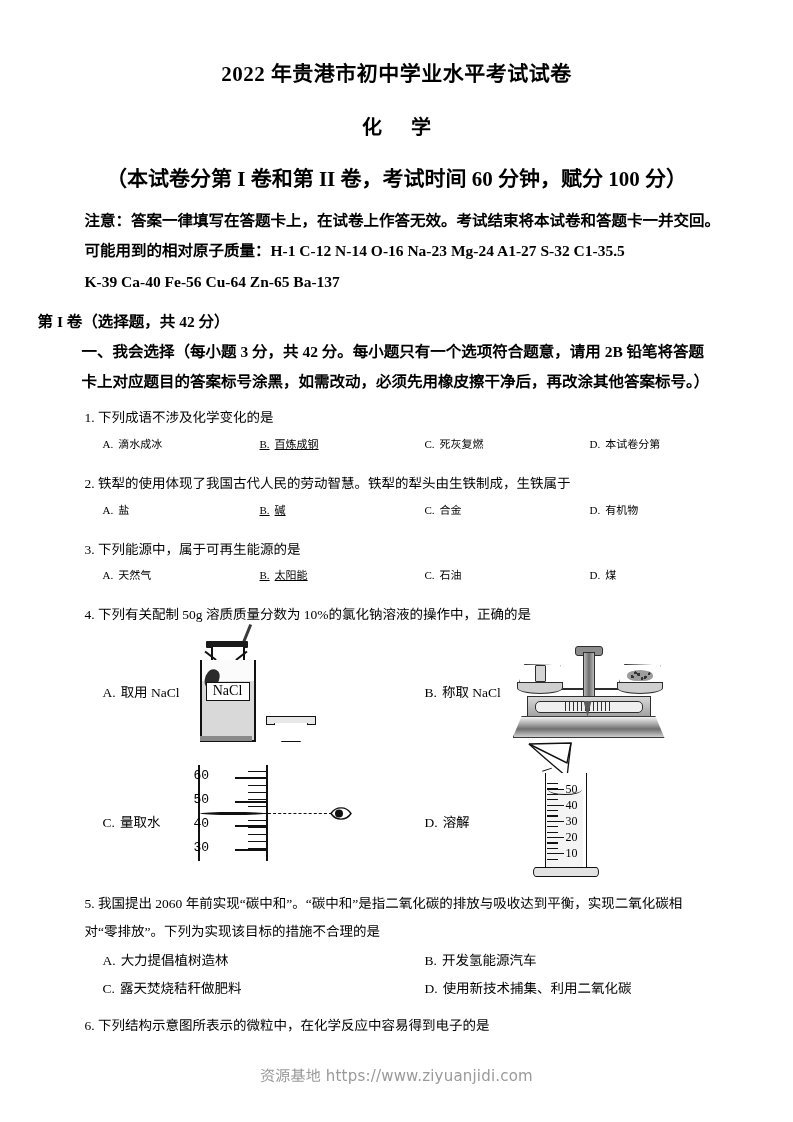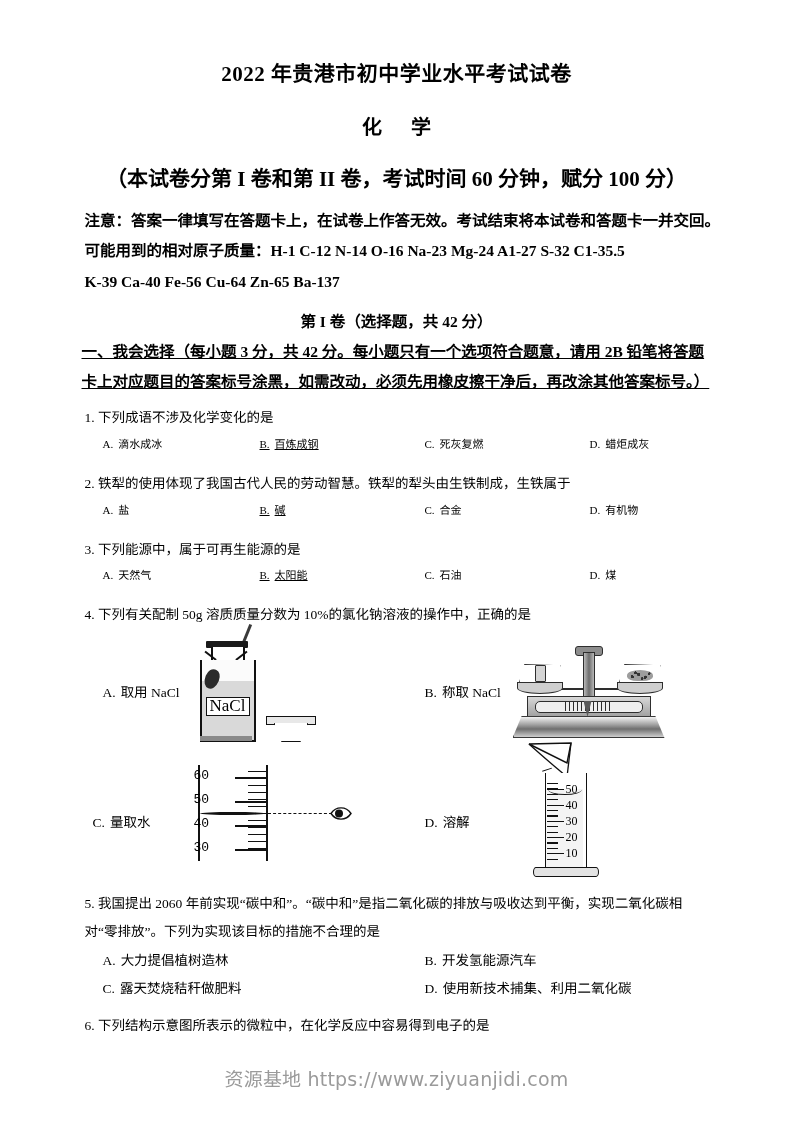--- a/index.html
+++ b/index.html
@@ -49,33 +49,31 @@
     padding: 14px 47px 0 47px;
   }
   .notice-line {
     font-size: 15.5px;
     font-weight: bold;
     line-height: 1.95;
     white-space: nowrap;
   }
 
   .volume-head {
-    text-align: center;
     font-size: 15.5px;
     font-weight: bold;
     margin: 0;
     padding-top: 12px;
   }
 
   .section-intro {
     padding: 6px 47px 0 44px;
     font-size: 15.5px;
     font-weight: bold;
     line-height: 1.95;
-    text-decoration: underline;
   }
 
   
   .qblock { padding: 0 47px; }
   .qstem {
     font-size: 13.5px;
     line-height: 2.05;
     margin-top: 7px;
   }
   .opts-row {
@@ -144,24 +142,24 @@
   .bottle-cap {
     position: absolute; left: 28px; top: 3px;
     width: 42px; height: 7px;
     background: #1a1a1a; border-radius: 1px;
   }
   .bottle-base {
     position: absolute; left: 22px; top: 98px; width: 52px; height: 5px;
     background: #8a8a8a;
   }
   .bottle-lbl {
-    position: absolute; left: 28px; top: 59px;
+    position: absolute; left: 28px; top: 44px;
     width: 42px; height: 17px;
     border: 1.5px solid #111; background: #fff;
-    font-size: 17px; line-height: 16px; text-align: center;
+    font-size: 14px; line-height: 16px; text-align: center;
     font-family: "Liberation Serif", serif;
   }
   .spoon-handle {
     position: absolute; left: 48px; top: -18px;
     width: 3px; height: 62px;
     background: #3a3a3a;
     transform: rotate(22deg); transform-origin: bottom center;
   }
   .spoon-bowl {
     position: absolute; left: 27px; top: 31px;
@@ -314,21 +312,21 @@
     position: absolute; left: 22px; top: -2px; width: 58px; height: 40px;
   }
 
   
   .watermark {
     position: absolute;
     left: 0; right: 0;
     top: 1064px;
     text-align: center;
     font-family: "DejaVu Sans", "Liberation Sans", sans-serif;
-    font-size: 19px;
+    font-size: 15px;
     color: #9a9a9a;
     letter-spacing: 0.2px;
   }
 </style>
 </head>
 <body>
 
 <div class="page">
 
   <h1 class="doc-title">2022 年贵港市初中学业水平考试试卷</h1>
@@ -354,21 +352,21 @@
         <div class="opt opt-c1">
           <span class="opt-lbl">A.</span><span>滴水成冰</span>
         </div>
         <div class="opt opt-c2">
           <span class="opt-lbl">B.</span><span>百炼成钢</span>
         </div>
         <div class="opt opt-c3">
           <span class="opt-lbl">C.</span><span>死灰复燃</span>
         </div>
         <div class="opt opt-c4">
-          <span class="opt-lbl">D.</span><span>蜡炬成灰</span>
+          <span class="opt-lbl">D.</span><span>本试卷分第</span>
         </div>
       </div>
     </div>
 
     <div>
       <div class="qstem">2. 铁犁的使用体现了我国古代人民的劳动智慧。铁犁的犁头由生铁制成，生铁属于</div>
       <div class="opts-row">
         <div class="opt opt-c1">
           <span class="opt-lbl">A.</span><span>盐</span>
         </div>
@@ -438,21 +436,21 @@
           <div class="pan panR"></div>
           <div class="bal-top"></div>
           <div class="bal-column"></div>
           <div class="bal-deck"></div>
           <div class="bal-beam"></div>
           <div class="bal-scale-ticks"></div>
           <div class="bal-pointer"></div>
           <div class="bal-base"></div>
         </div>
 
-        <div class="fig-label" style="left:8px; top:178px;">
+        <div class="fig-label" style="left:18px; top:178px;">
           <span class="opt-lbl">C.</span><span>量取水</span>
         </div>
         <div class="mc-wrap">
           <div class="mc-wallL"></div>
           <div class="mc-wallR"></div>
           <div class="mc-ticks"></div>
 
           <div class="mc-maj" style="top:14px;"></div>
           <div class="mc-num" style="top:5px;">60</div>
 

